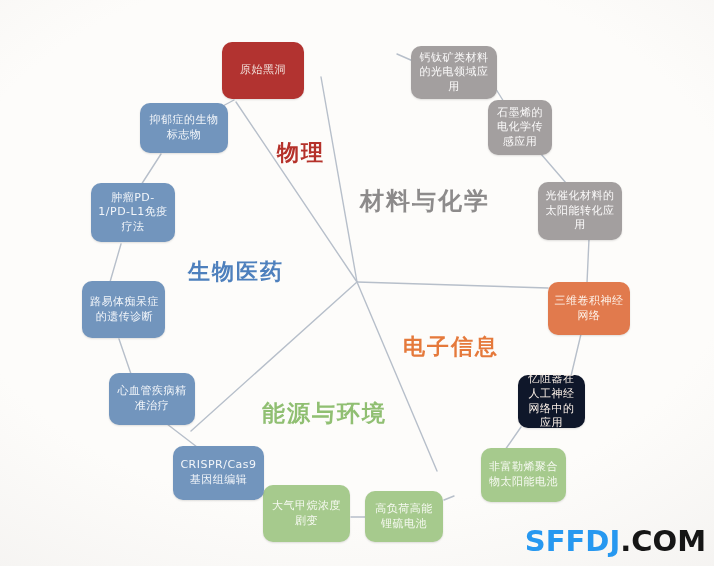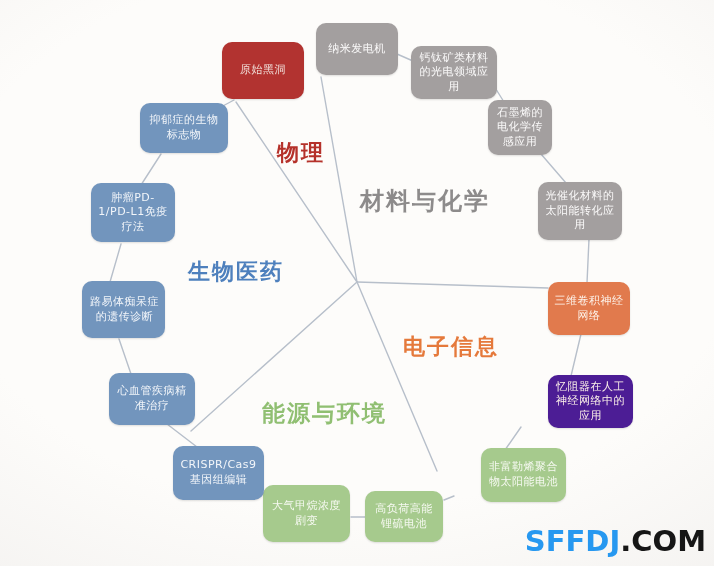--- a/index.html
+++ b/index.html
@@ -50,26 +50,25 @@
       <line x1="261" y1="496" x2="267" y2="489"></line>
       <line x1="197" y1="447" x2="167" y2="424"></line>
       <line x1="131" y1="374" x2="119" y2="339"></line>
       <line x1="110" y1="282" x2="121" y2="244"></line>
       <line x1="141" y1="185" x2="161" y2="154"></line>
       <line x1="221" y1="107" x2="234" y2="100"></line>
     </g>
   </svg>
 
   <div class="topic" style="left: 222px; top: 42px; width: 82px; height: 57px; background: rgb(178, 51, 48); color: rgb(240, 222, 216);">原始黑洞</div>
-  <div class="topic" style="left: 316px; top: 23px; width: 82px; height: 52px; background: rgb(163, 159, 159); color: rgb(251, 250, 250);">纳米发电机</div>
   <div class="topic" style="left: 411px; top: 46px; width: 86px; height: 53px; background: rgb(163, 159, 159); color: rgb(251, 250, 250);">钙钛矿类材料的光电领域应用</div>
   <div class="topic" style="left: 488px; top: 100px; width: 64px; height: 55px; background: rgb(163, 159, 159); color: rgb(251, 250, 250);">石墨烯的电化学传感应用</div>
   <div class="topic" style="left: 538px; top: 182px; width: 84px; height: 58px; background: rgb(163, 159, 159); color: rgb(251, 250, 250);">光催化材料的太阳能转化应用</div>
   <div class="topic" style="left: 548px; top: 282px; width: 82px; height: 53px; background: rgb(225, 122, 77); color: rgb(253, 242, 233);">三维卷积神经网络</div>
-  <div class="topic" style="left: 518px; top: 375px; width: 85px; height: 53px; background: #4c1d95; color: rgb(253, 242, 233); margin-left: 30px;">忆阻器在人工神经网络中的应用</div>
+  <div class="topic" style="left: 518px; top: 375px; width: 67px; height: 53px; background: #0f172a; color: rgb(253, 242, 233);">忆阻器在人工神经网络中的应用</div>
   <div class="topic" style="left: 453px; top: 448px; width: 85px; height: 54px; background: rgb(166, 202, 141); color: rgb(246, 249, 241); margin-left: 28px;">非富勒烯聚合物太阳能电池</div>
   <div class="topic" style="left: 365px; top: 491px; width: 78px; height: 51px; background: rgb(166, 202, 141); color: rgb(246, 249, 241);">高负荷高能锂硫电池</div>
   <div class="topic" style="left: 263px; top: 485px; width: 87px; height: 57px; background: rgb(166, 202, 141); color: rgb(246, 249, 241);">大气甲烷浓度剧变</div>
   <div class="topic" style="left: 173px; top: 446px; width: 91px; height: 54px; background: rgb(114, 149, 189); color: rgb(243, 246, 250);">CRISPR/Cas9基因组编辑</div>
   <div class="topic" style="left: 109px; top: 373px; width: 86px; height: 52px; background: rgb(114, 149, 189); color: rgb(243, 246, 250);">心血管疾病精准治疗</div>
   <div class="topic" style="left: 82px; top: 281px; width: 83px; height: 57px; background: rgb(114, 149, 189); color: rgb(243, 246, 250); padding-left: 8px;">路易体痴呆症的遗传诊断</div>
   <div class="topic" style="left: 91px; top: 183px; width: 84px; height: 59px; background: rgb(114, 149, 189); color: rgb(243, 246, 250);">肿瘤PD-1/PD-L1免疫疗法</div>
   <div class="topic" style="left: 140px; top: 103px; width: 88px; height: 50px; background: rgb(114, 149, 189); color: rgb(243, 246, 250);">抑郁症的生物标志物</div>
 
   <div class="cat-label" style="left: 277px; top: 138px; font-size: 22px; color: rgb(181, 49, 42);">物理</div>

